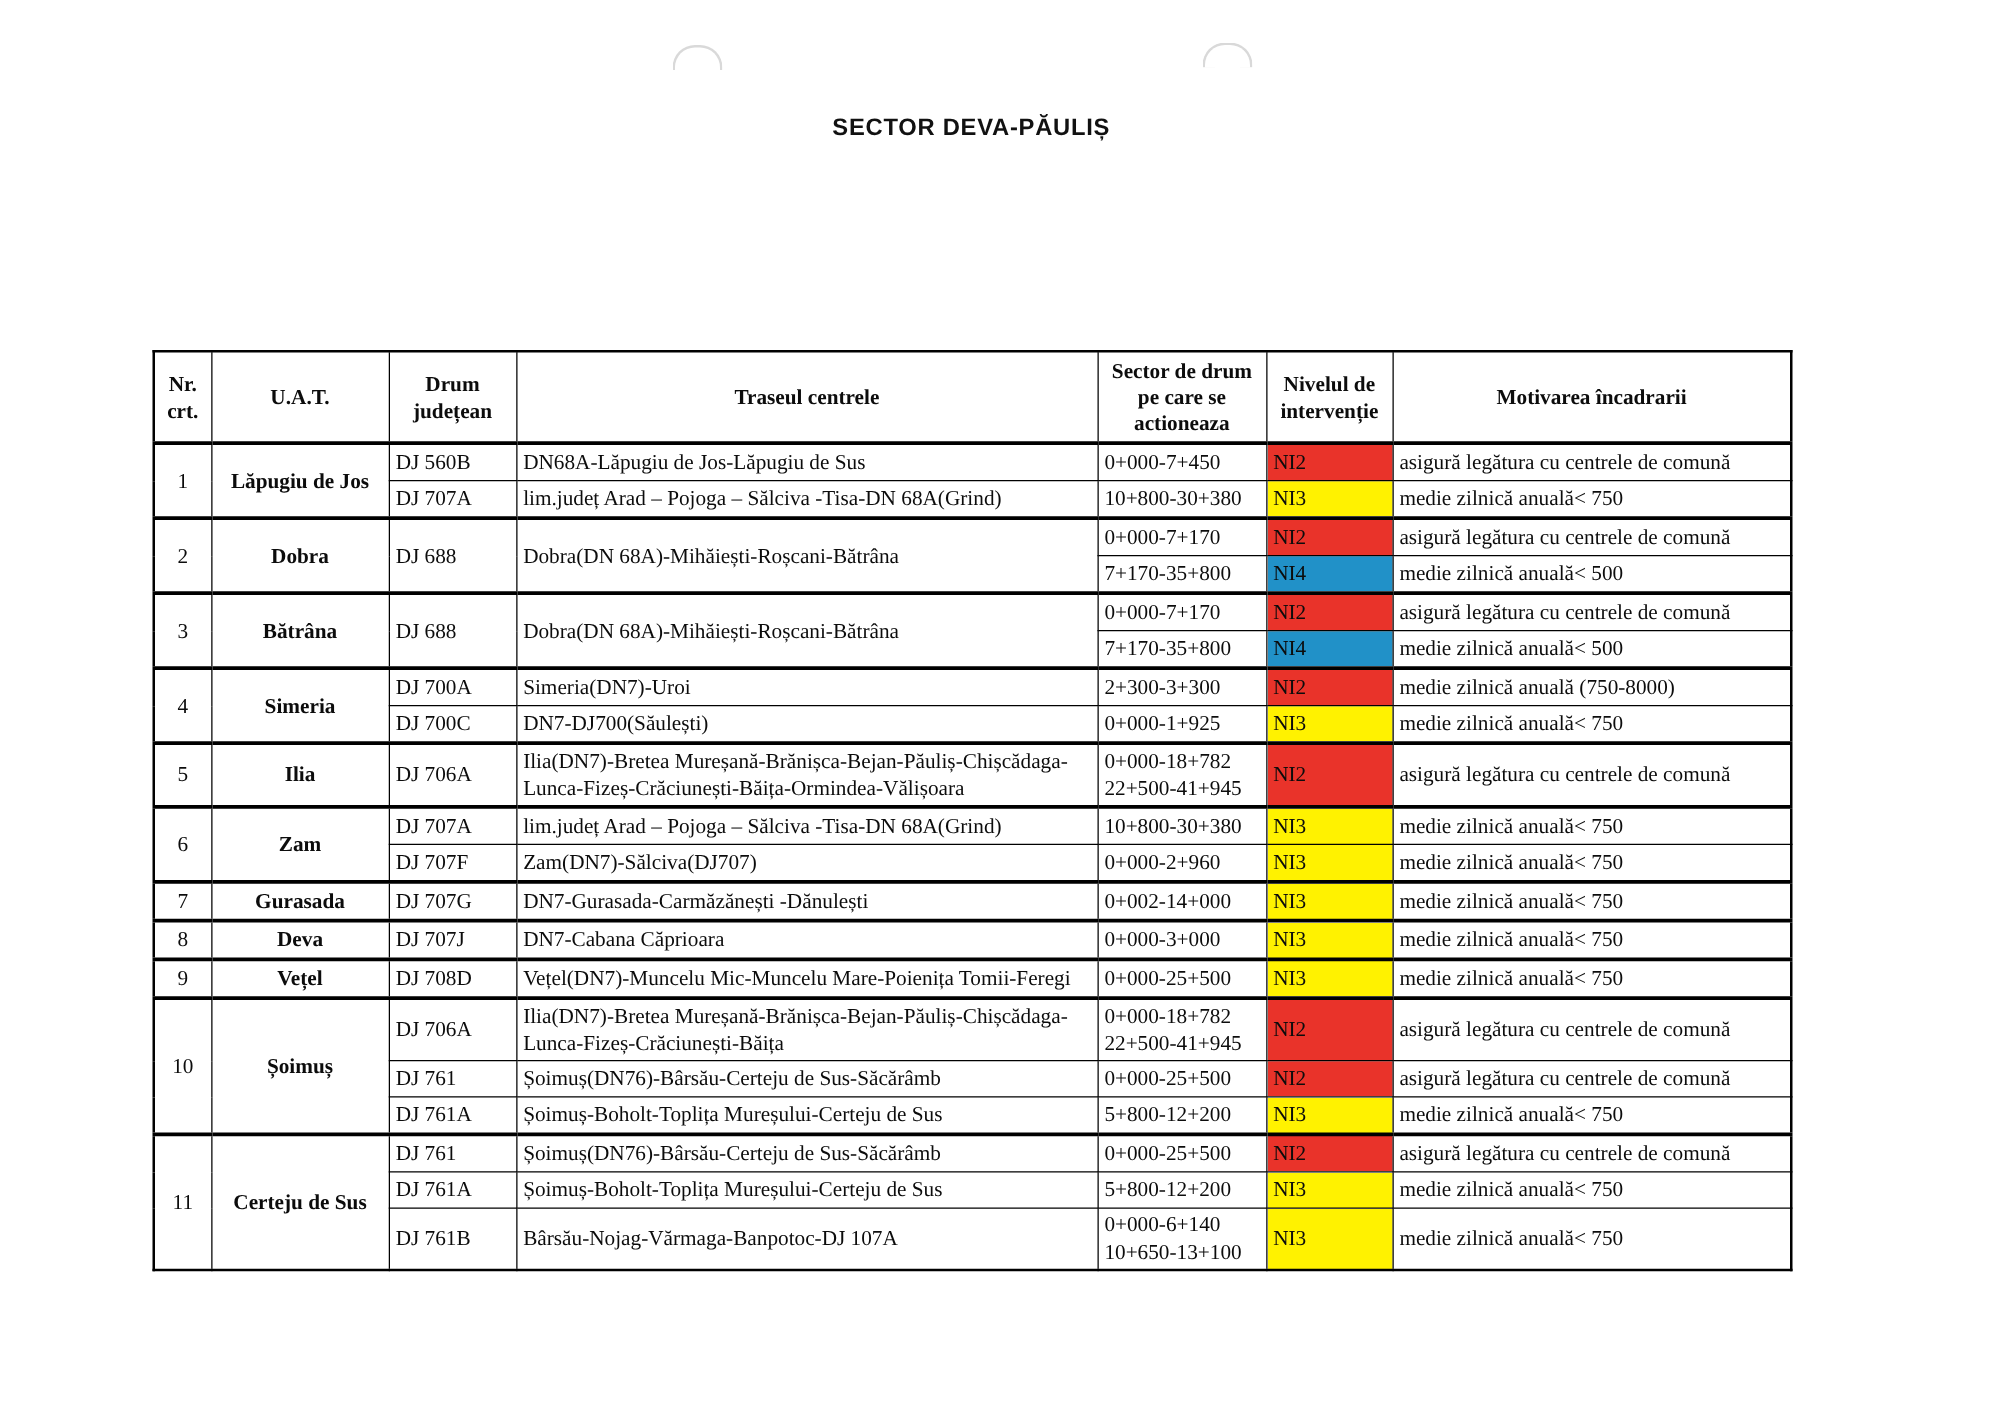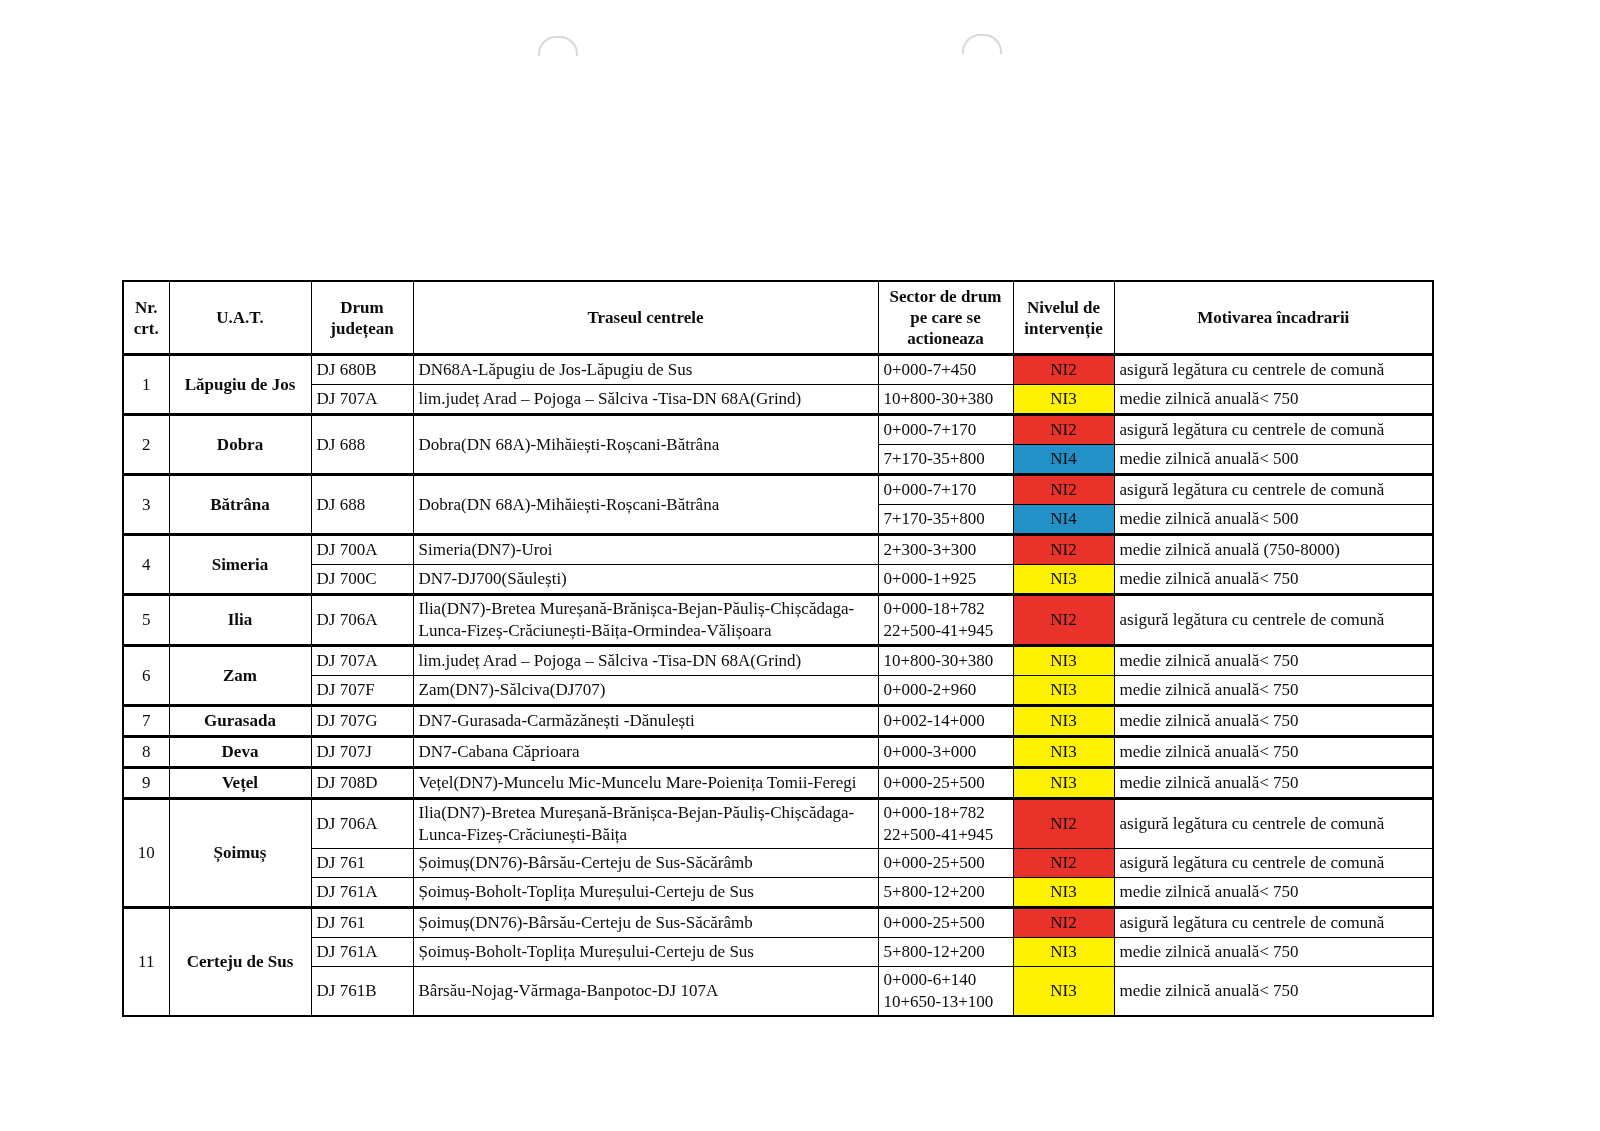--- a/index.html
+++ b/index.html
@@ -71,31 +71,32 @@
     border-bottom: 2px solid #000;
     height: 62px;
   }
   tr.group-start > td { border-top: 3px solid #000; }
 
   td.cell-nr     { text-align: center; }
   td.cell-uat    { text-align: center; font-weight: bold; margin-left: 20px; }
   td.cell-drum   { text-align: left; }
   td.cell-traseu { text-align: left; }
   td.cell-sector { text-align: left; white-space: pre-line; }
-  td.cell-nivel  { text-align: center; }
+  td.cell-nivel  { text-align: left; }
   td.cell-motiv  { text-align: left; padding-right: 2px; }
   td { height: 24px; }
 </style>
 </head>
 <body>
 
 <div class="page">
   <div class="scan-arc arc-left"></div>
   <div class="scan-arc arc-right"></div>
 
+  <h1 class="doc-title">SECTOR DEVA-PĂULIȘ</h1>
 
   <table class="road-table">
     <colgroup id="cols">
         <col style="width: 46px;">
         <col style="width: 142px;">
         <col style="width: 102px;">
         <col style="width: 465px;">
         <col style="width: 135px;">
         <col style="width: 101px;">
         <col style="width: 319px;">
@@ -113,21 +114,21 @@
 actioneaza</th>
           <th>Nivelul de
 intervenție</th>
           <th>Motivarea încadrarii</th>
         </tr>
     </thead>
     <tbody id="body-rows">
         <tr class="group-start">
           <td class="cell-nr" rowspan="2">1</td>
           <td class="cell-uat" rowspan="2">Lăpugiu de Jos</td>
-          <td class="cell-drum">DJ 680B</td>
+          <td class="cell-drum">DJ 560B</td>
           <td class="cell-traseu">DN68A-Lăpugiu de Jos-Lăpugiu de Sus</td>
           <td class="cell-sector">0+000-7+450</td>
           <td class="cell-nivel" style="background: rgb(233, 51, 42);">NI2</td>
           <td class="cell-motiv">asigură legătura cu centrele de comună</td>
         </tr>
         <tr>
           <td class="cell-drum">DJ 707A</td>
           <td class="cell-traseu">lim.județ Arad – Pojoga – Sălciva -Tisa-DN 68A(Grind)</td>
           <td class="cell-sector">10+800-30+380</td>
           <td class="cell-nivel" style="background: rgb(255, 242, 0);">NI3</td>

